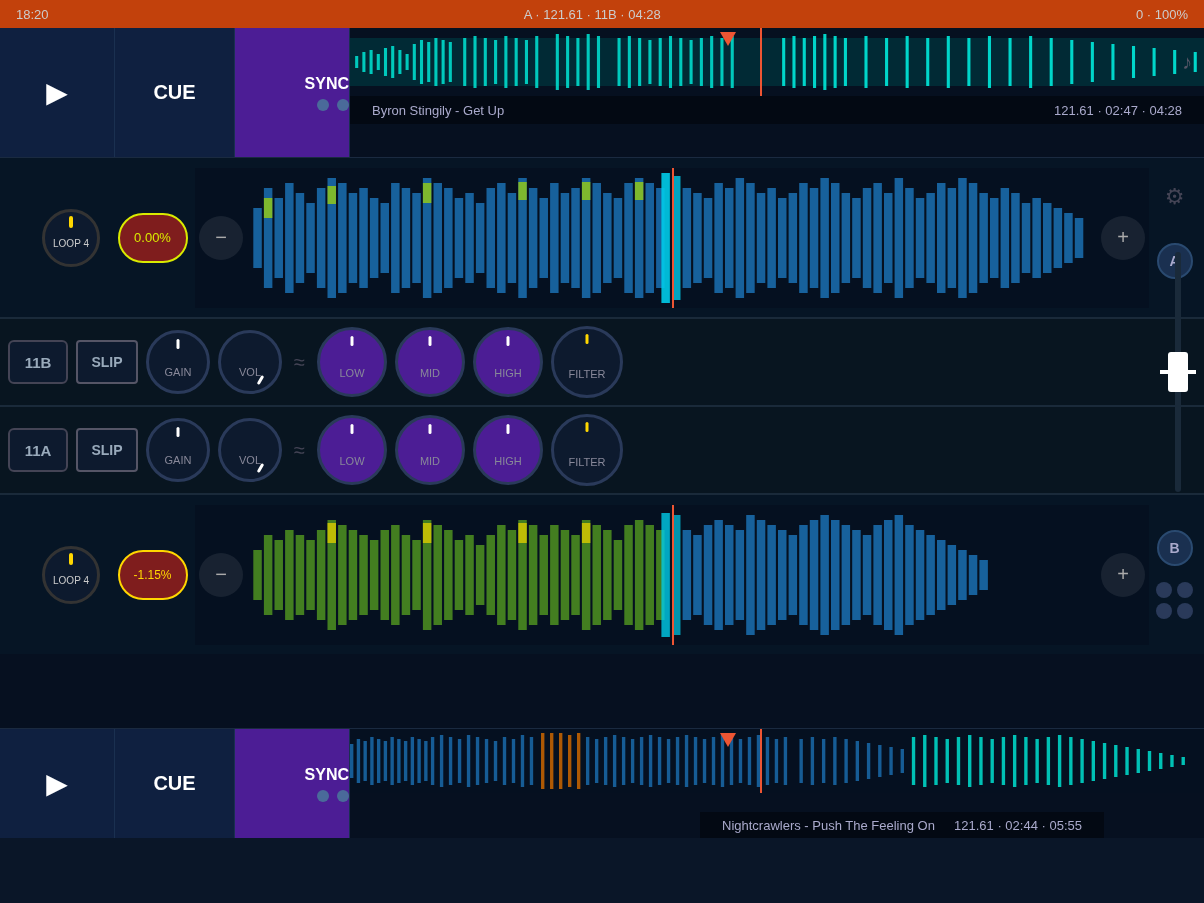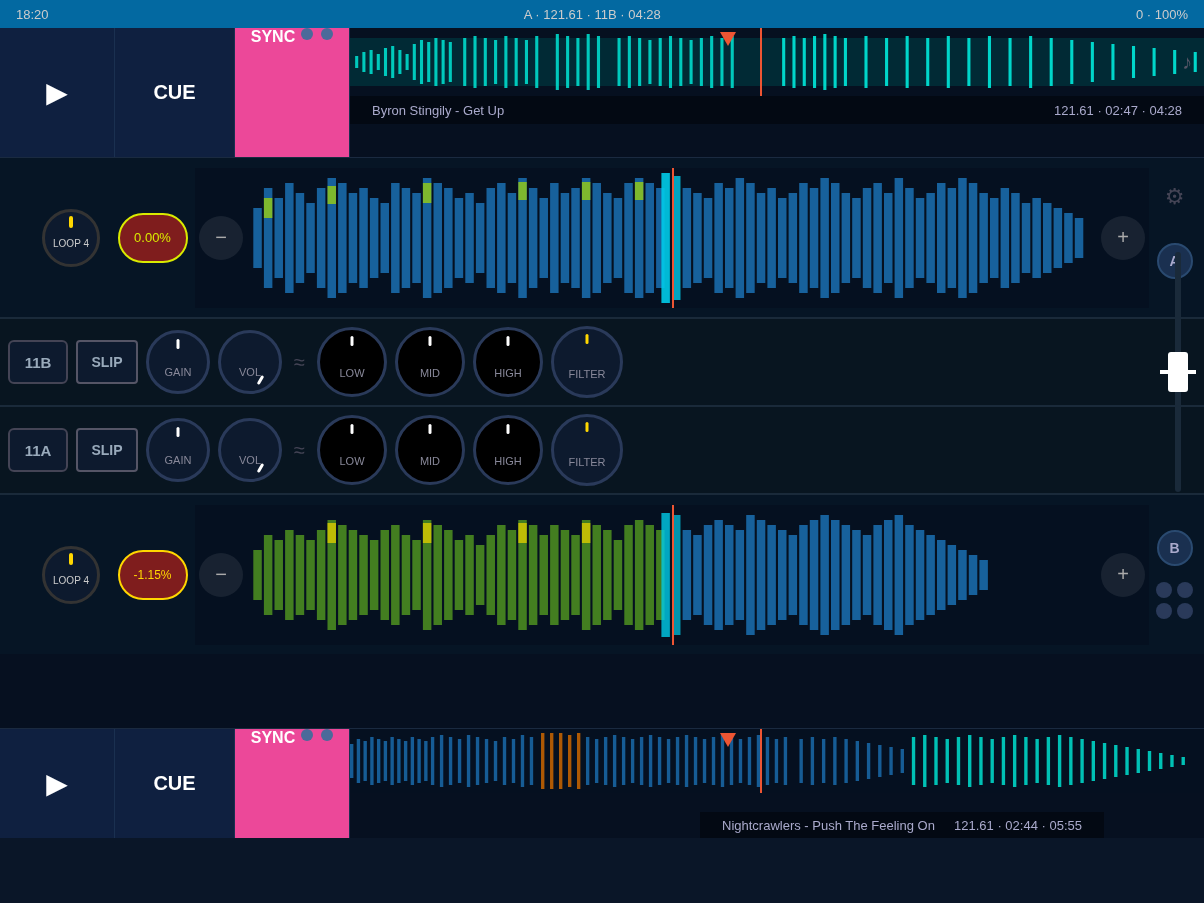--- a/index.html
+++ b/index.html
@@ -9,21 +9,21 @@
       background: #0a1628;
       font-family: Arial, sans-serif;
       overflow: hidden;
       color: white;
       position: relative;
     }
 
     
     .status-bar {
       height: 28px;
-      background: #0369a1;
+      background: #c2410c;
       display: flex;
       align-items: center;
       justify-content: space-between;
       padding: 0 16px;
       font-size: 13px;
       color: #ccc;
     }
 
     
     .transport-bar {
@@ -64,27 +64,27 @@
       font-weight: bold;
       cursor: pointer;
       display: flex;
       align-items: center;
       justify-content: center;
       border-right: 1px solid #1a3050;
     }
 
     .btn-sync {
       width: 115px;
-      background: #ec4899;
+      background: #4c1d95;
       border: none;
       color: white;
       cursor: pointer;
       display: flex;
-      flex-direction: row;
-      align-items: flex-start;
+      flex-direction: column;
+      align-items: flex-end;
       justify-content: center;
       gap: 6px;
       border-right: 1px solid #1a3050;
     }
     .btn-sync .sync-label { font-size: 16px; font-weight: bold; }
     .sync-dots { display: flex; gap: 8px; }
     .sync-dot {
       width: 12px; height: 12px;
       border-radius: 50%;
       background: #4a6a9a;
@@ -277,21 +277,21 @@
 
     .eq-icon {
       font-size: 20px; color: #445;
       padding: 0 4px;
     }
 
     .knob-eq {
       width: 70px; height: 70px;
       border-radius: 50%;
       border: 3px solid #2a3a5a;
-      background: #000000;
+      background: #4c1d95;
       display: flex; align-items: center; justify-content: center;
       font-size: 12px; color: #889;
       position: relative;
       cursor: pointer;
       flex-shrink: 0;
     }
 
     .knob-eq::before {
       content: '';
       position: absolute;

